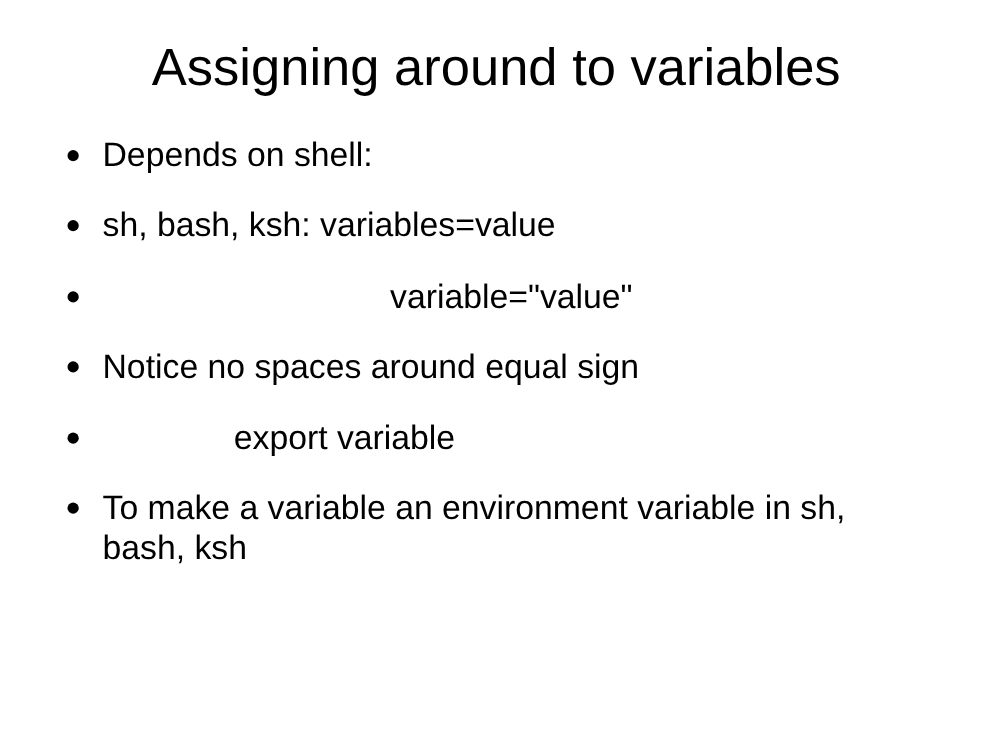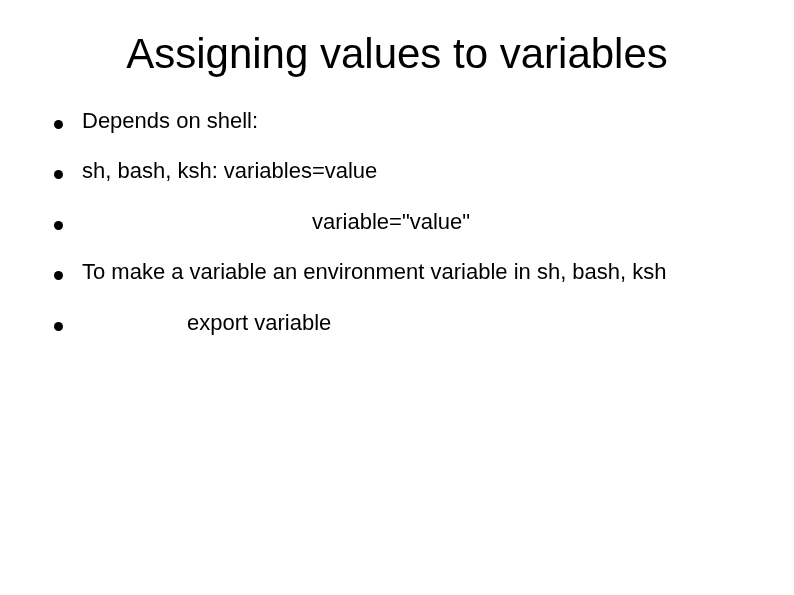--- a/index.html
+++ b/index.html
@@ -23,57 +23,61 @@
     margin: 0 0 30px 0;
     font-weight: normal;
   }
   .bullets {
     list-style: none;
     padding: 0;
     margin: 0;
   }
   .bullets li {
     position: relative;
-    font-size: 22px;
+    font-size: 27px;
     line-height: 1.2;
     padding-left: 32px;
     margin: 0 0 24px 0;
   }
   .bullets li .dot {
     position: absolute;
     left: 4px;
     top: 12px;
     width: 9px;
     height: 9px;
     background: #000;
     border-radius: 50%;
   }
   .text-indent-a { display:inline-block; margin-left: 230px; }
   .text-indent-b { display:inline-block; margin-left: 105px; }
 </style>
 </head>
 <body>
 
 <div class="slide">
-  <h1 class="title">Assigning values to variables</h1>
+  <h1 class="title">Assigning around to variables</h1>
   <ul class="bullets">
     <li>
       <span class="dot"></span>
       <span>Depends on shell:</span>
     </li>
     <li>
       <span class="dot"></span>
       <span>sh, bash, ksh:  variables=value</span>
     </li>
     <li>
       <span class="dot"></span>
       <span class="text-indent-a">variable="value"</span>
     </li>
     <li>
       <span class="dot"></span>
-      <span>To make a variable an environment variable in sh, bash, ksh</span>
+      <span>Notice no spaces around equal sign</span>
     </li>
     <li>
       <span class="dot"></span>
       <span class="text-indent-b">export variable</span>
     </li>
+    <li>
+      <span class="dot"></span>
+      <span>To make a variable an environment variable in sh, bash, ksh</span>
+    </li>
   </ul>
 </div>
 
 </body></html>

